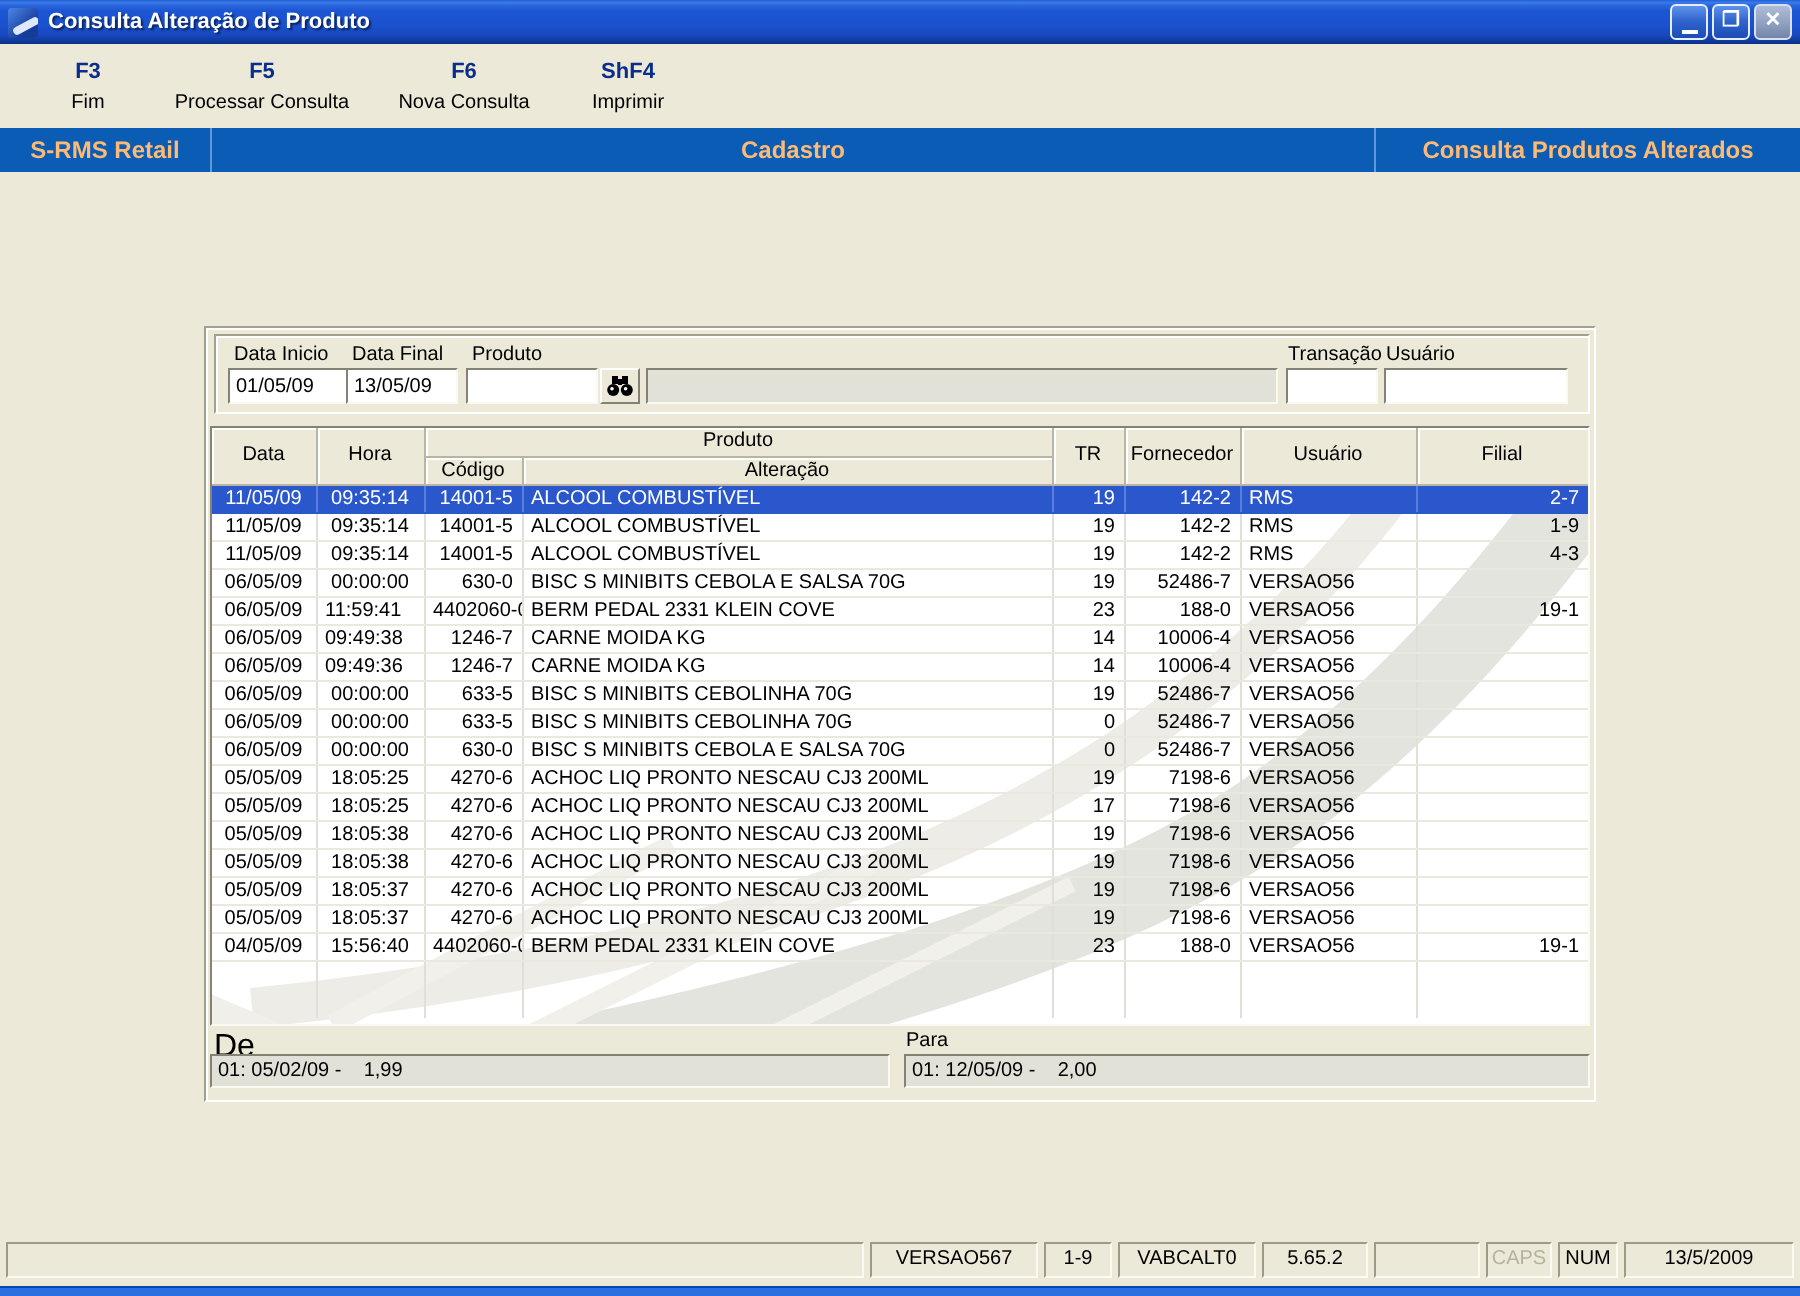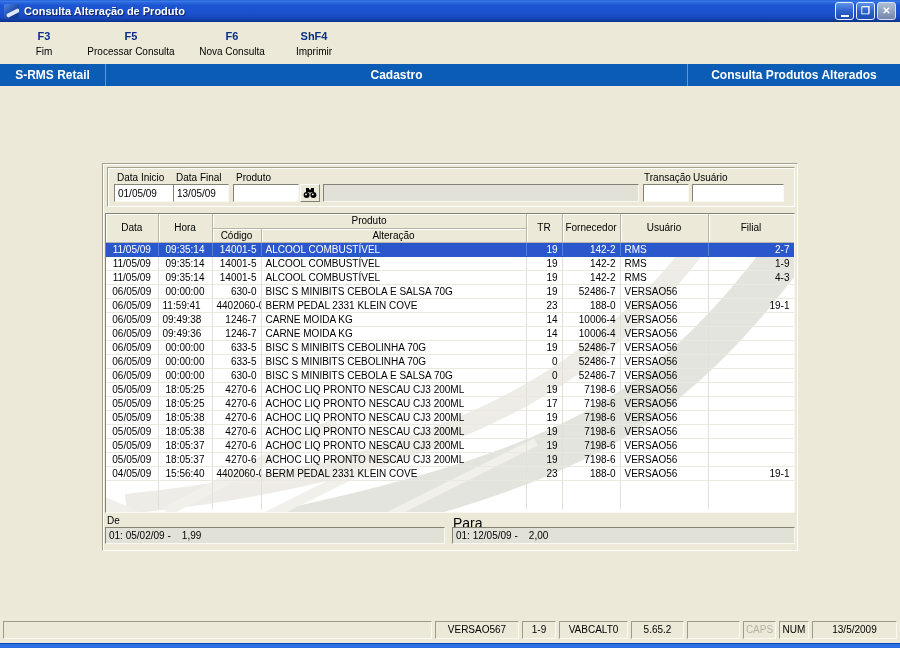--- a/index.html
+++ b/index.html
@@ -52,21 +52,21 @@
   .tool-item { text-align:center; padding:0 10px; cursor:default; }
   .tool-item .fkey { font-weight:bold; color:#0A2E8C; font-size:11px; line-height:14px; }
   .tool-item .flabel { color:#000; font-size:10px; line-height:14px; margin-top:2px; white-space:nowrap; }
   .tool-item.t0 { min-width:64px; }
   .tool-item.t1 { min-width:110px; }
   .tool-item.t2 { min-width:92px; }
   .tool-item.t3 { min-width:72px; }
   
   .navbar {
     position:absolute; top:64px; left:0; width:900px; height:22px;
-    background:#0B5CB5; display:flex; color:#ffffff; font-weight:bold; font-size:12px;
+    background:#0B5CB5; display:flex; color:#fdba74; font-weight:bold; font-size:12px;
   }
   .nav-seg { display:flex; align-items:center; justify-content:center; height:100%; }
   .nav-left  { width:106px; border-right:1px solid #5C9AD8; }
   .nav-center{ flex:1; border-right:1px solid #5C9AD8; }
   .nav-right { width:212px; }
   
   .panel {
     position:absolute; left:102px; top:163px; width:696px; height:388px;
     background:#ECE9D8;
     border:1px solid; border-color:#A3A08E #FFF #FFF #A3A08E;
@@ -119,22 +119,22 @@
   table.grid td {
     font-size:10px; height:14px; line-height:13px;
     border-right:1px solid #E2E0D6; border-bottom:1px solid #EBE9DF;
     overflow:hidden; white-space:nowrap; padding:0 4px;
     background:transparent;
   }
   tr.trow { cursor:default; }
   tr.trow.selected td { background:#2B57CD; color:#fff; border-right-color:#5A7DDC; border-bottom-color:#2B57CD; }
   tr.filler td { height:29px; border-bottom:none; }
   
-  .delabel  { position:absolute; left:4px;  top:351px; font-size:10px; }
-  .paralabel{ position:absolute; left:350px; top:351px; font-size:14px; }
+  .delabel  { position:absolute; left:4px;  top:351px; font-size:16px; }
+  .paralabel{ position:absolute; left:350px; top:351px; font-size:10px; }
   .defield {
     position:absolute; left:2px; top:363px; width:340px; height:17px;
     background:#E2E1D8; line-height:15px; white-space:pre;
   }
   .parafield {
     position:absolute; left:349px; top:363px; width:343px; height:17px;
     background:#E2E1D8; line-height:15px; white-space:pre;
   }
   
   .statusbar {

